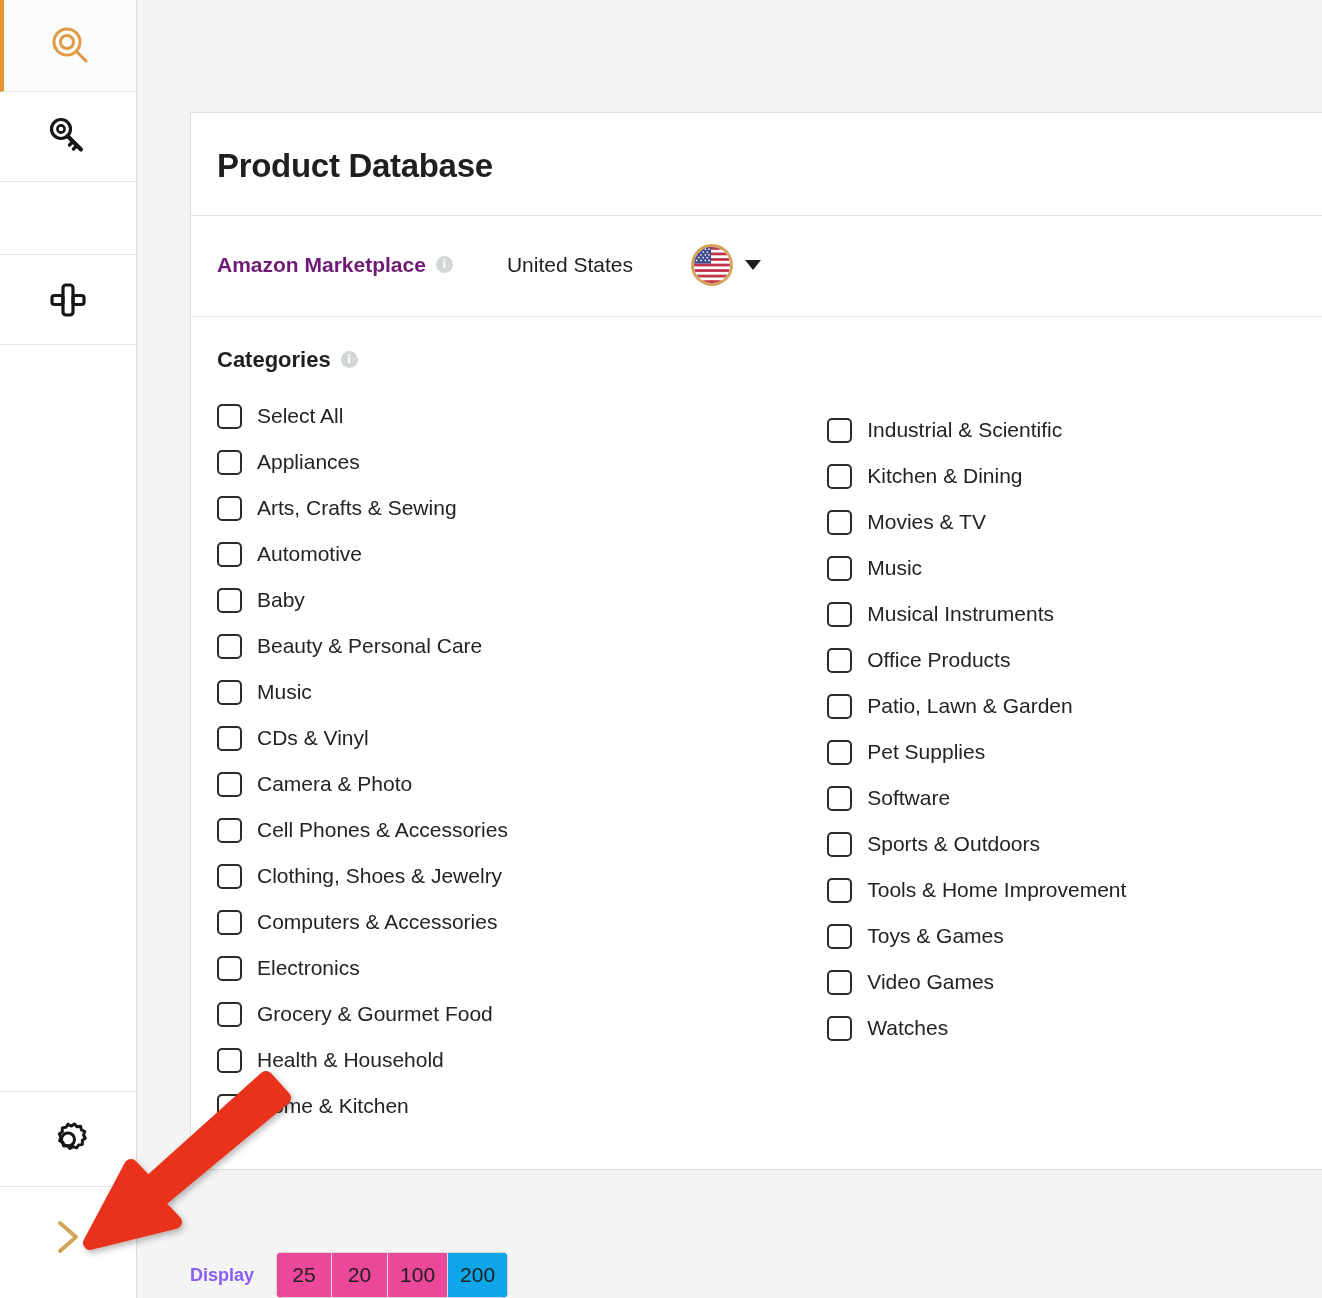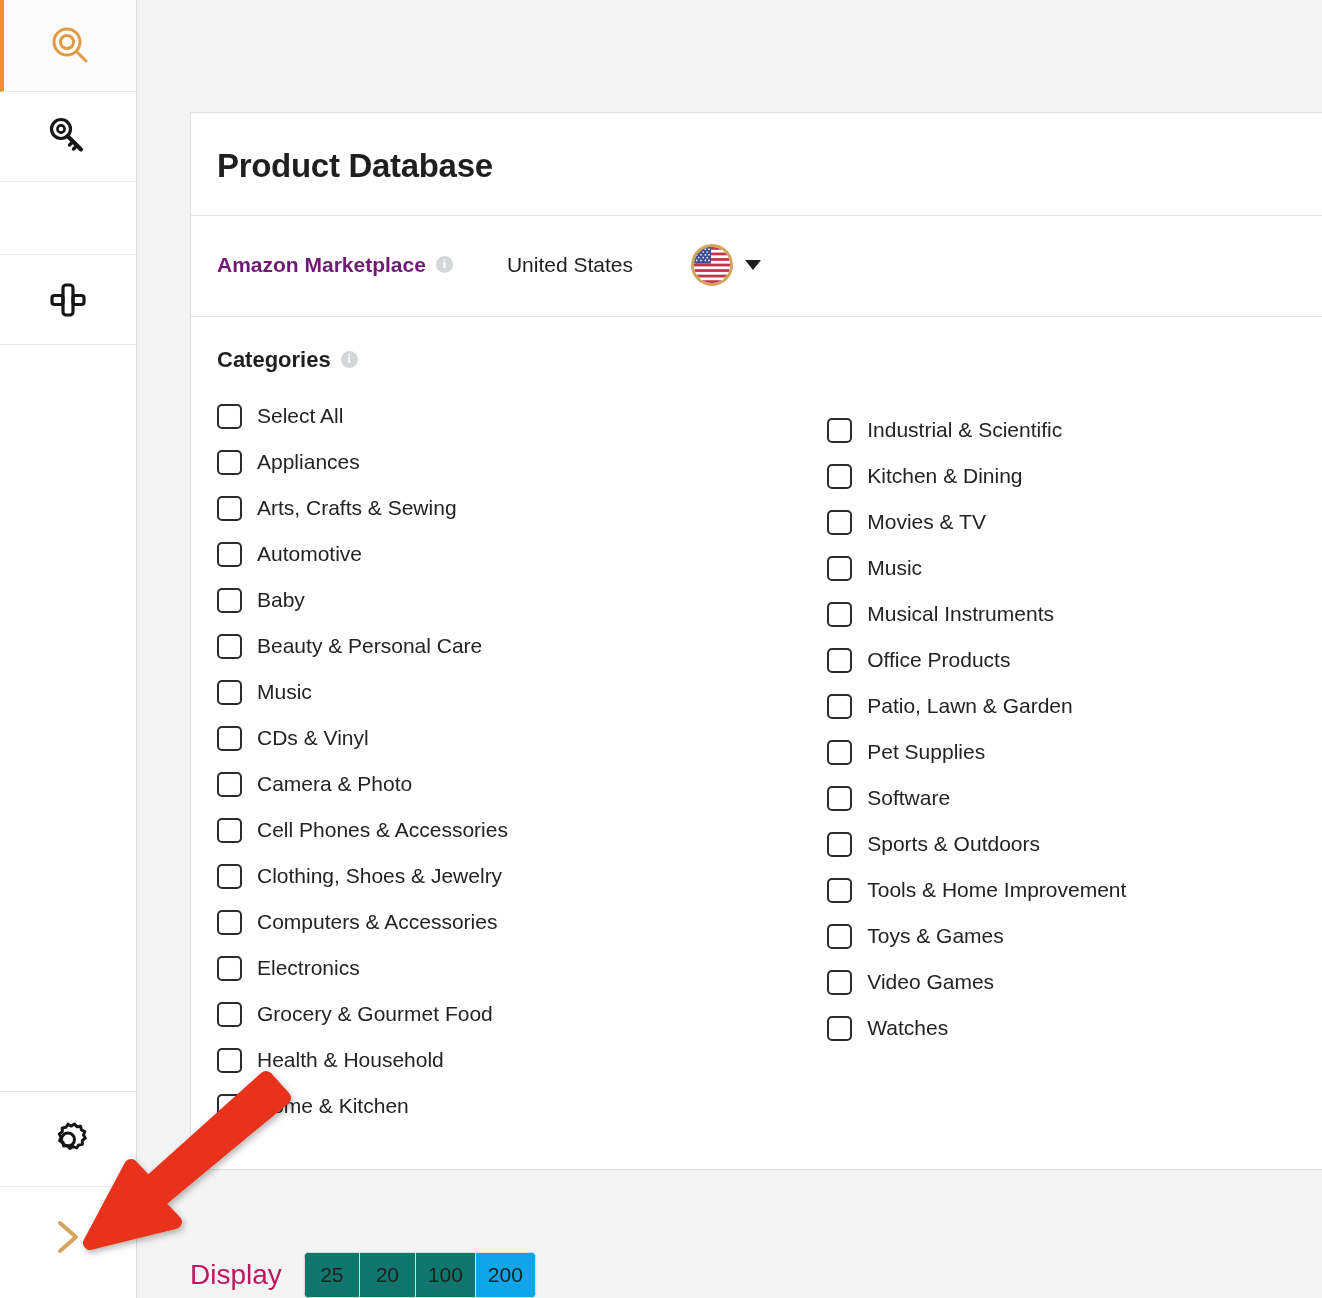--- a/index.html
+++ b/index.html
@@ -111,27 +111,27 @@
     margin-left: 15px;
     font-size: 21px; color: #232323;
     white-space: nowrap;
   }
 
   
   .display-row {
     position: absolute; left: 52px; top: 1252px;
     display: flex; align-items: center;
   }
-  .display-label { font-size: 28px; font-weight: normal; color: #be185d; }
+  .display-label { font-size: 18px; font-weight: bold; color: #8b5cf6; }
   .seg { display: flex; margin-left: 22px; border-radius: 6px; overflow: hidden;
     box-shadow: 0 1px 2px rgba(0,0,0,.10); }
   .seg-btn {
     min-width: 56px; height: 46px;
     display: flex; align-items: center; justify-content: center;
-    background: #0f766e; border: 1px solid #dcdcdc; border-left: none;
+    background: #ec4899; border: 1px solid #dcdcdc; border-left: none;
     font-size: 21px; color: #1f1f1f; cursor: pointer; padding: 0 12px;
   }
   .seg-btn:first-child { border-left: 1px solid #dcdcdc; }
   .seg-btn.selected { background: #0ea5e9; }
 
   
   .arrow-overlay {
     position: absolute; left: 0; top: 0;
     width: 1322px; height: 1298px;
     pointer-events: none;

